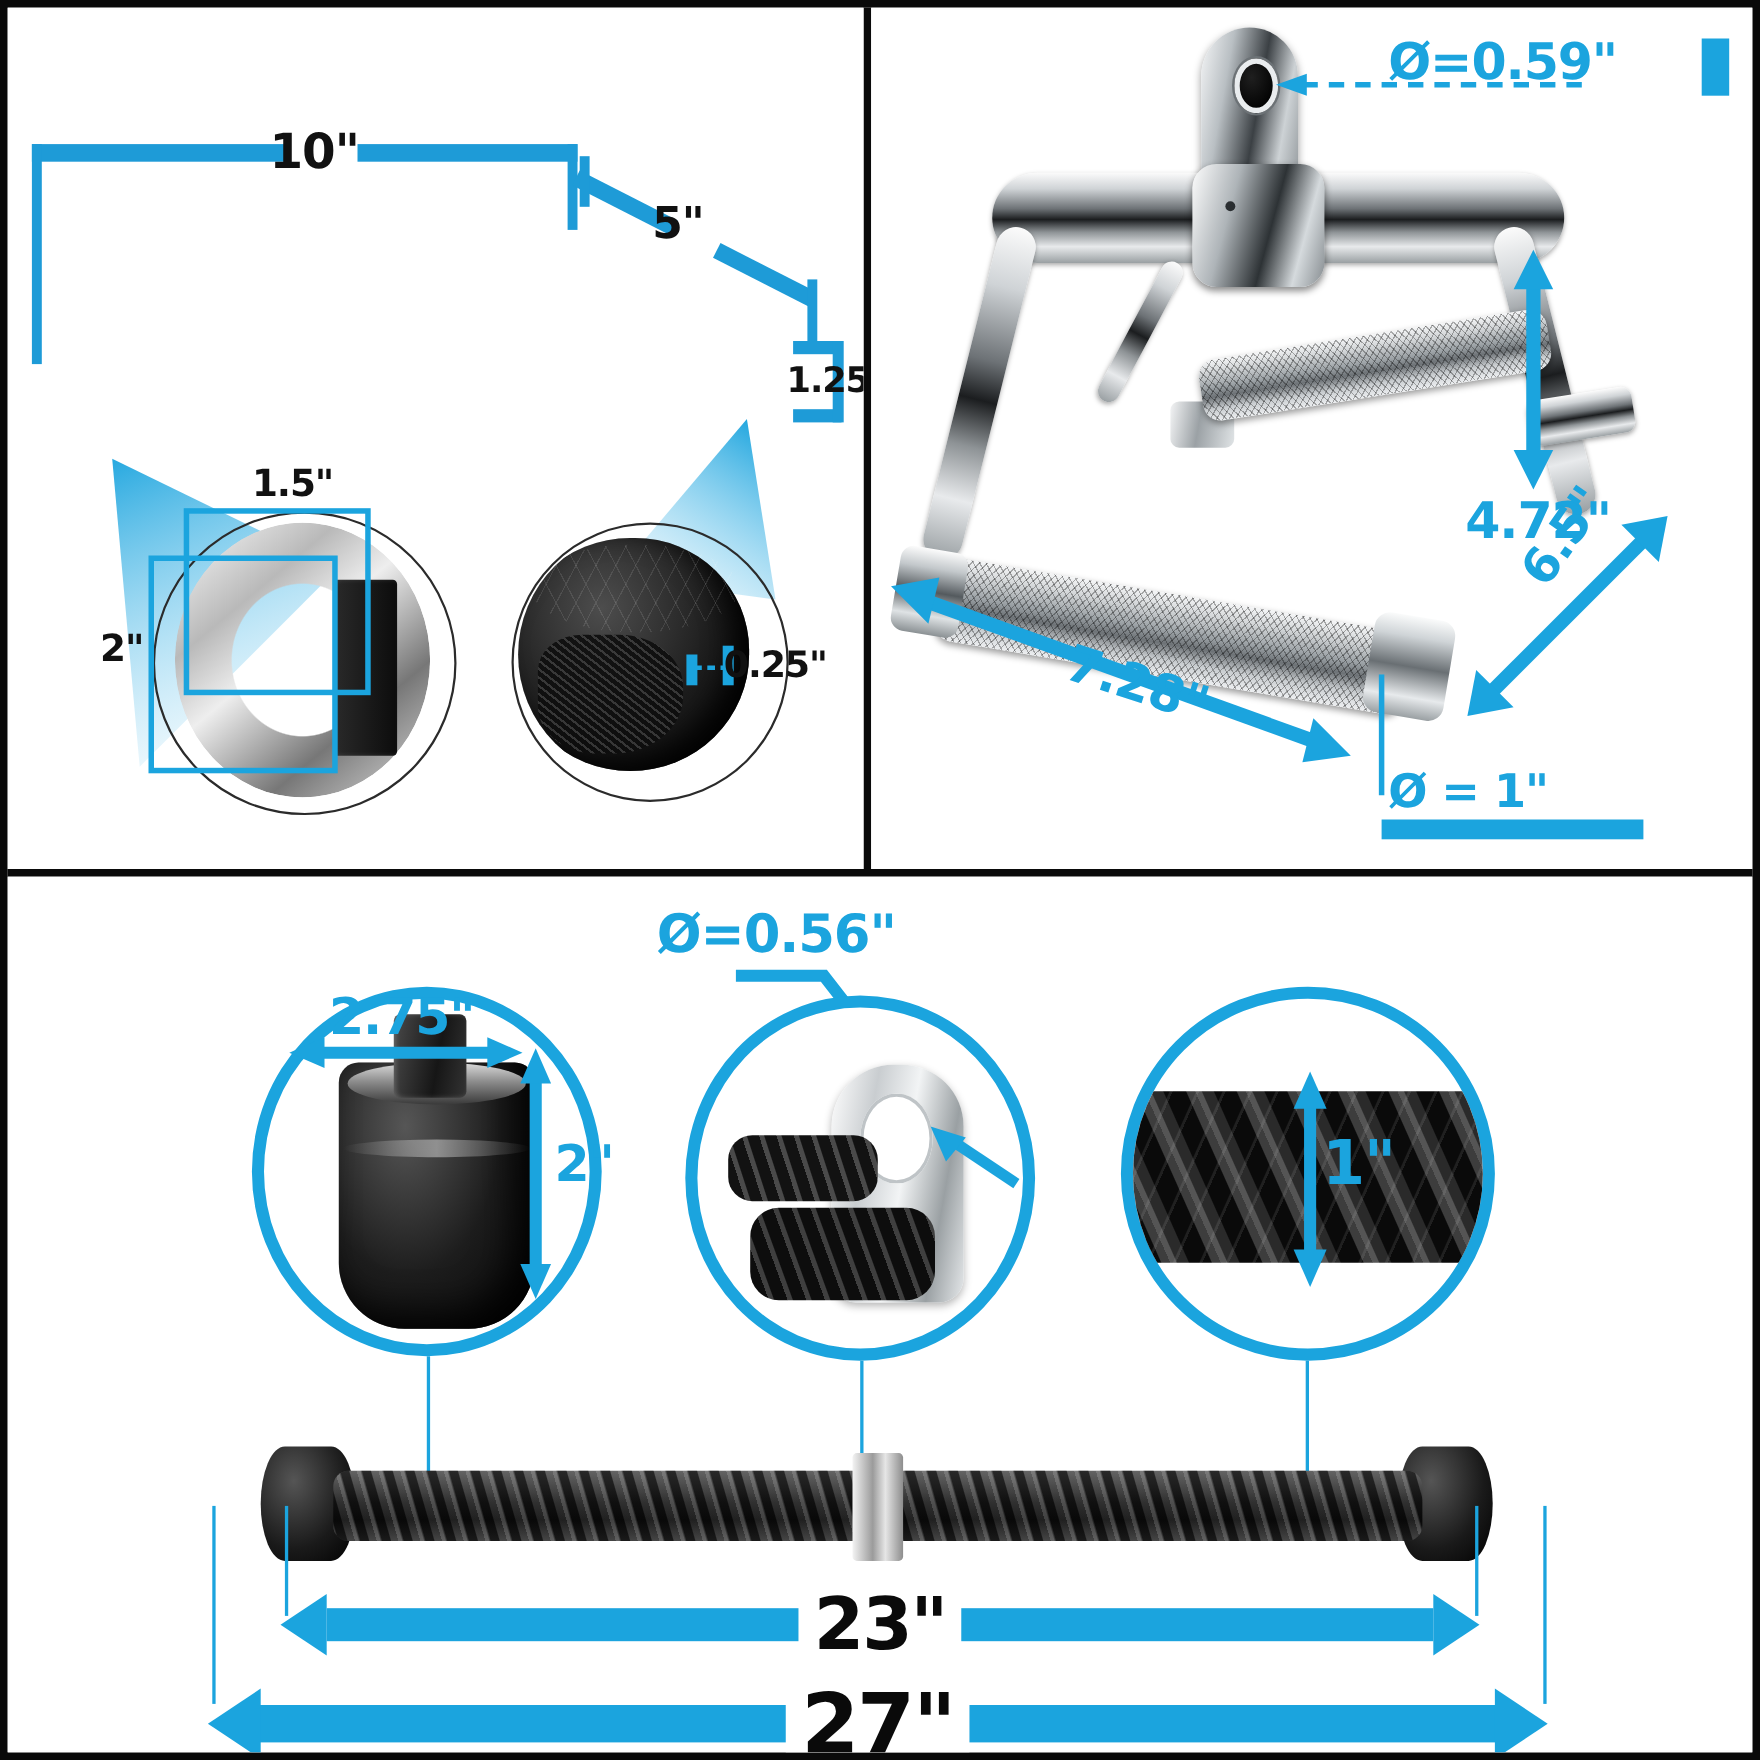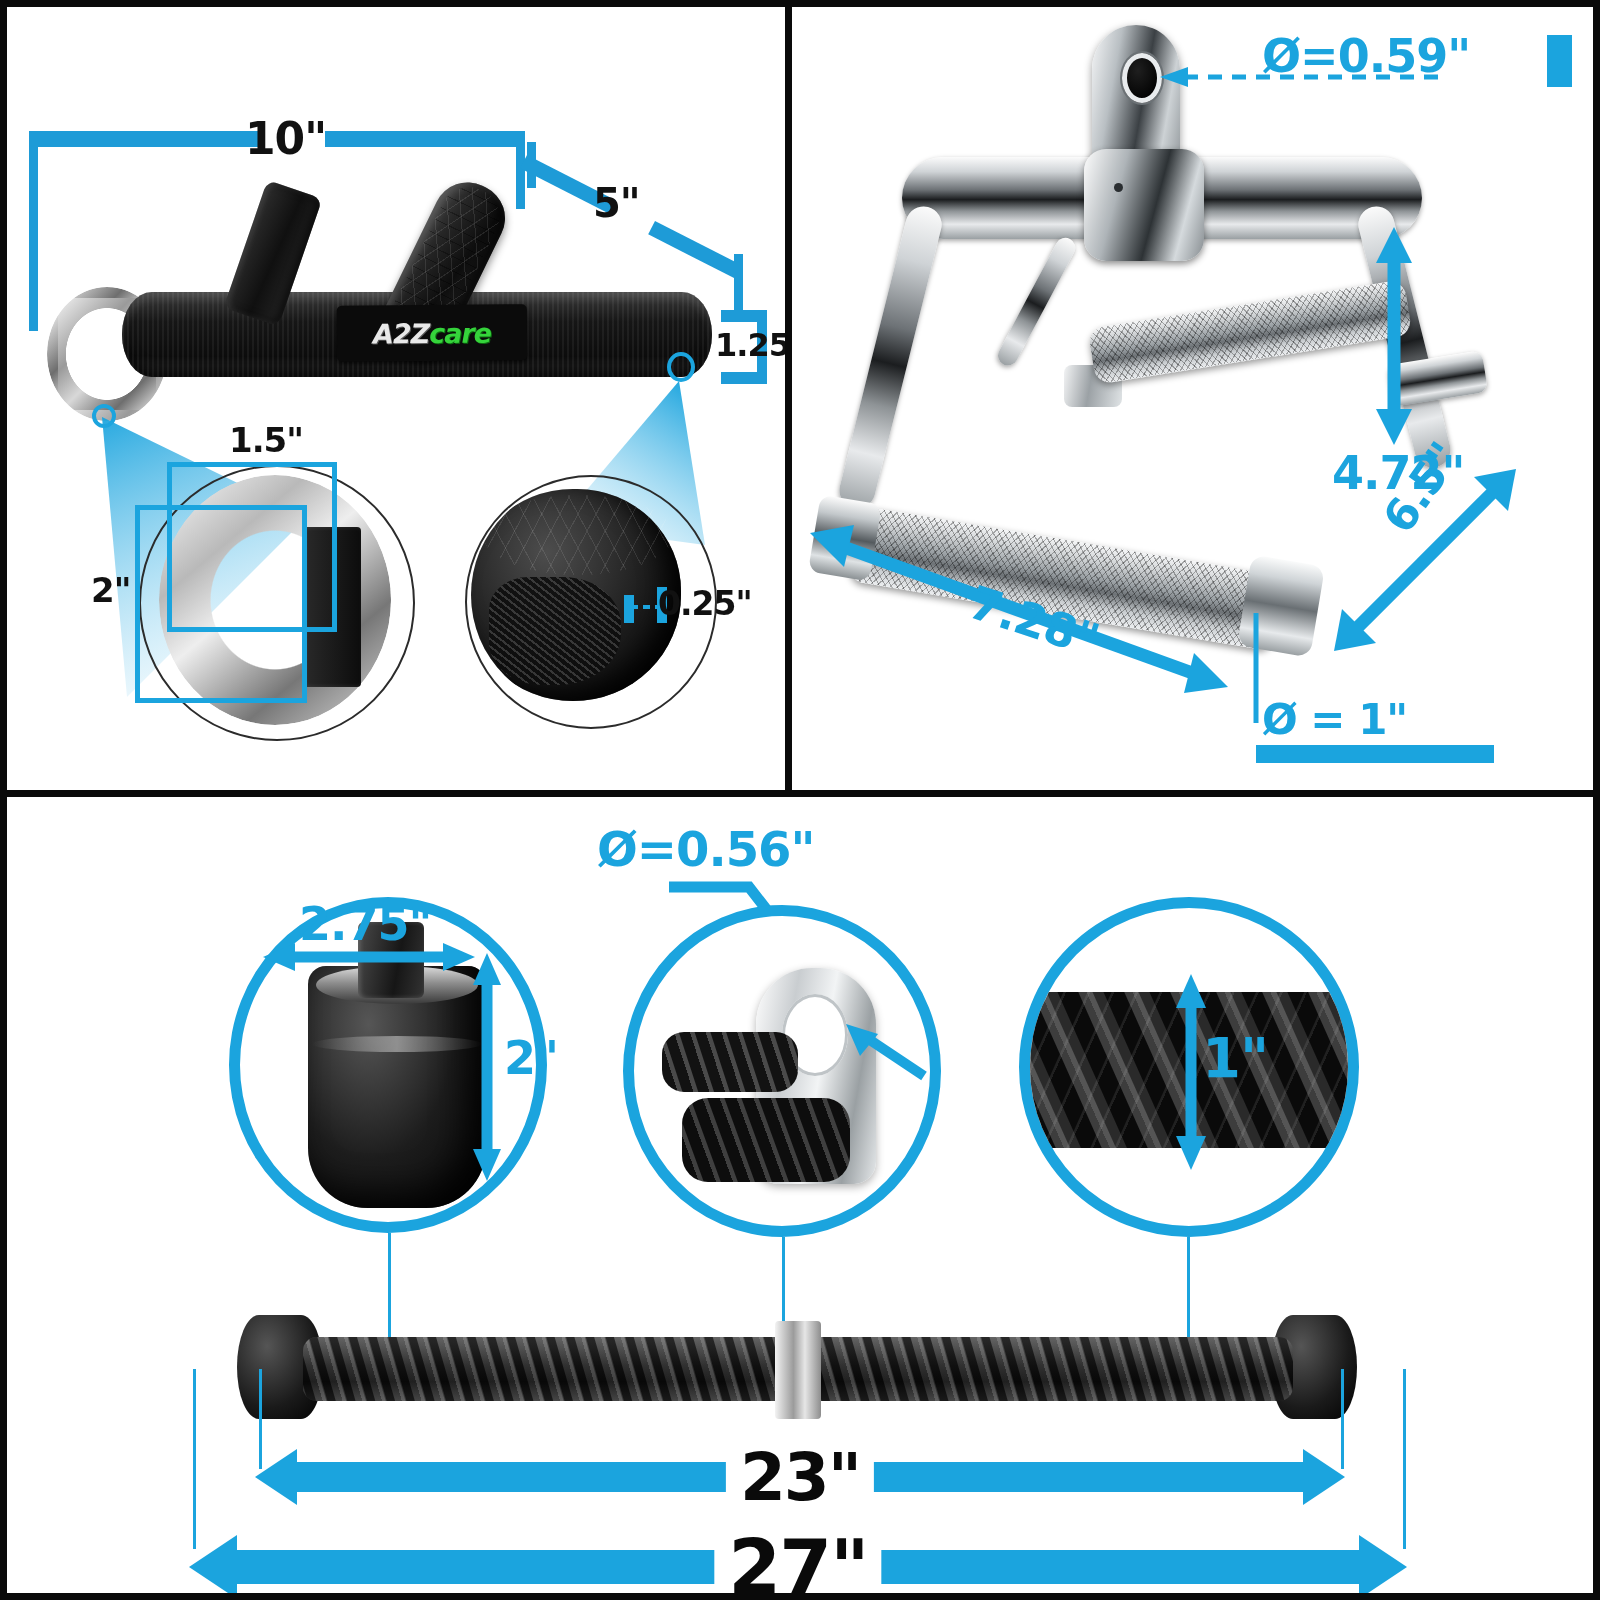--- a/index.html
+++ b/index.html
@@ -108,31 +108,20 @@
     <div class="bar" style="left:648px;top:214px;width:98px;height:15px;transform:rotate(27deg);transform-origin:0 0;"></div>
     <div class="bar" style="left:520px;top:135px;width:9px;height:46px;"></div>
     <div class="bar" style="left:727px;top:247px;width:9px;height:60px;"></div>
     <div class="dim black" style="left:586px;top:176px;font-size:40px;">5"</div>
 
     <div class="bar" style="left:714px;top:303px;width:44px;height:12px;"></div>
     <div class="bar" style="left:714px;top:365px;width:44px;height:12px;"></div>
     <div class="bar" style="left:750px;top:303px;width:10px;height:74px;"></div>
     <div class="dim black" style="left:708px;top:322px;font-size:32px;">1.25"</div>
 
-    <div class="handle-img">
-      <div class="dring"></div>
-      <div class="strap"></div>
-      <div class="strap-arm arm-left"></div>
-      <div class="grip"></div>
-      <div class="logo-patch">
-        <span class="logo-txt"><span class="logo-a2z">A2Z</span><span class="logo-care">care</span></span>
-      </div>
-      <div style="position:absolute;left:630px;top:180px;width:20px;height:22px;border:4px solid #1ba4de;border-radius:50%;"></div>
-      <div style="position:absolute;left:55px;top:232px;width:16px;height:16px;border:4px solid #1ba4de;border-radius:50%;"></div>
-    </div>
 
     <svg class="cone" style="left:0;top:390px;" width="400" height="330">
       <defs>
           <linearGradient id="cg1" x1="0" y1="0" x2="0.3" y2="1">
         <stop offset="0%" stop-color="#1ba4de" stop-opacity="0.95"></stop>
             <stop offset="100%" stop-color="#8fd4f2" stop-opacity="0.15"></stop>
       </linearGradient>
         </defs>
       <polygon points="95,20 300,120 120,300" fill="url(#cg1)"></polygon>
     </svg>

